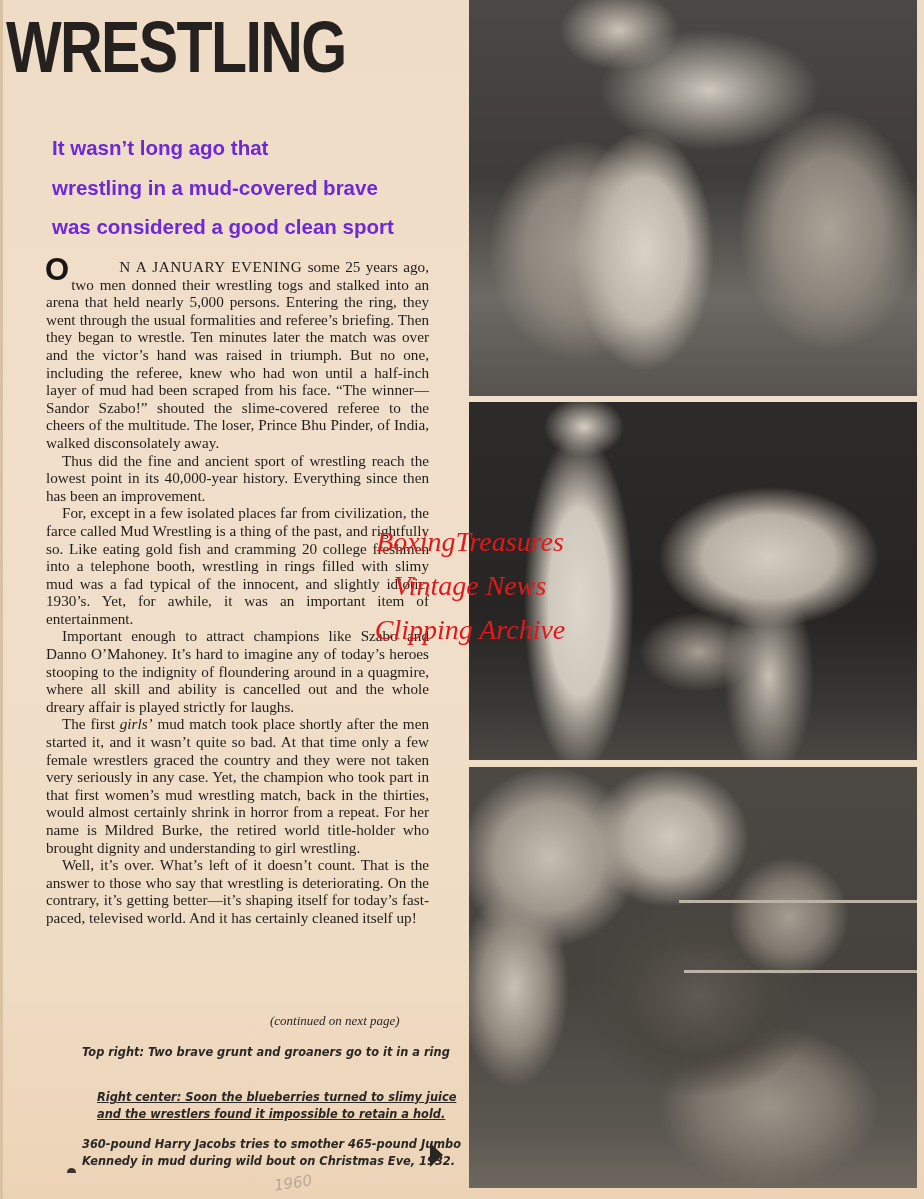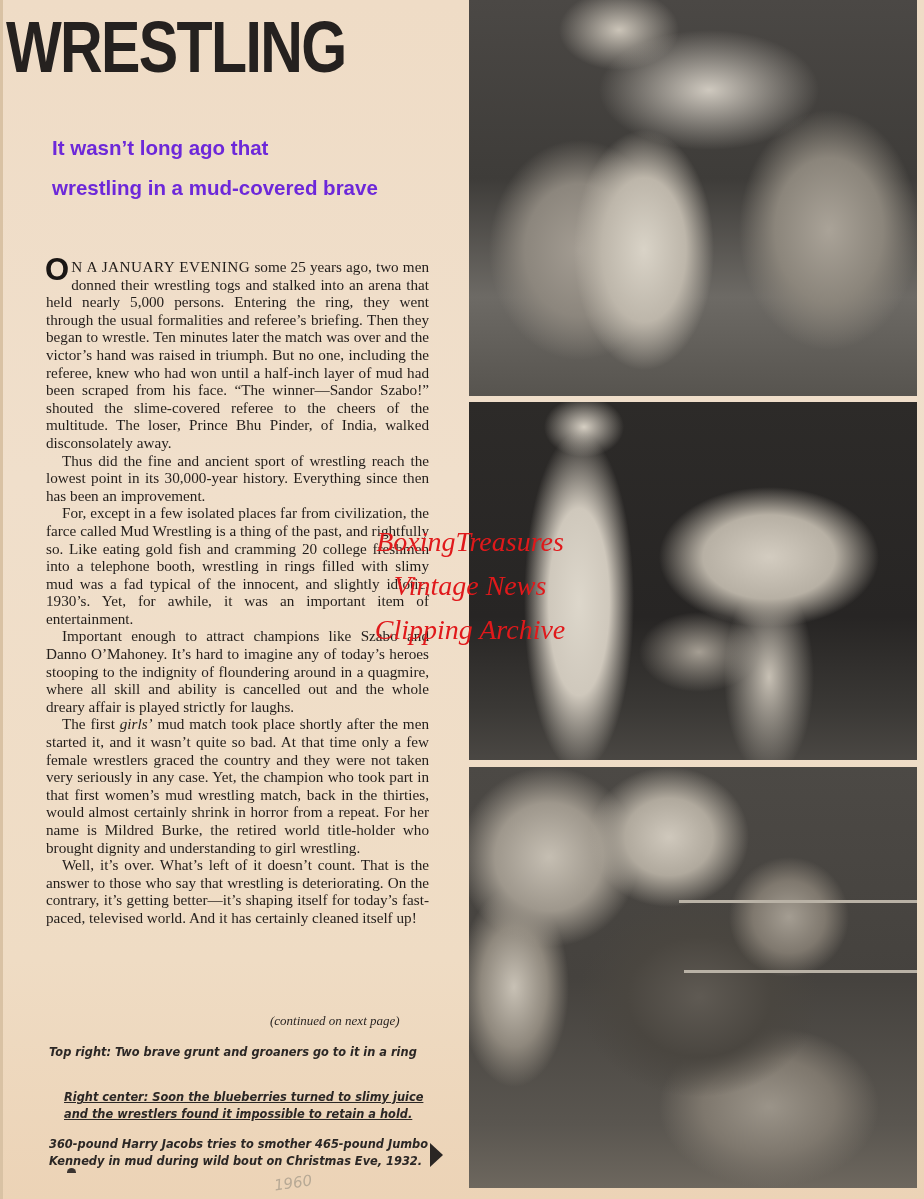--- a/index.html
+++ b/index.html
@@ -34,29 +34,29 @@
       font-size: 15.2px; line-height: 17.6px; text-align: justify;
       color: #221d1a;
     }
     .body-col p { margin: 0; text-indent: 16px; }
     .body-col p.first { text-indent: 0; }
     .dropcap {
       font-family: "Liberation Sans", sans-serif; font-weight: 700;
       font-size: 31px; line-height: 24px; float: left;
       margin: 0 2px 0 -1px; color: #1a1614;
     }
-    .smallcaps { letter-spacing: 0.5px; }
+    .smallcaps { letter-spacing: 0.5px; margin-left: 48px; }
     .cont {
       position: absolute; left: 270px; top: 1013px;
       font-style: italic; font-size: 13px; color: #2a2523;
     }
     .caption {
       position: absolute; font-family: "DejaVu Sans", sans-serif;
       font-style: italic; font-weight: 700; font-size: 11.4px;
-      line-height: 16.5px; color: #2b2725; white-space: nowrap;
+      line-height: 16.5px; color: #2b2725; white-space: nowrap; margin-left: 33px;
     }
     .cap1 { left: 49px; top: 1044px; }
     .cap2 { left: 64px; top: 1089px; text-decoration: underline; }
     .cap3 { left: 49px; top: 1136px; }
     .arrow {
       position: absolute; left: 430px; top: 1143px;
       width: 0; height: 0;
       border-top: 12px solid transparent; border-bottom: 12px solid transparent;
       border-left: 13px solid #2a2624;
     }
@@ -118,27 +118,28 @@
 </head>
 <body>
 
 <div class="page-edge"></div>
 
 <h1 class="headline" style="margin:0;">WRESTLING</h1>
 
 <div class="deck">
   <div>It wasn’t long ago that</div>
   <div>wrestling in a mud-covered brave</div>
+  <div>was considered a good clean sport</div>
 </div>
 
 <div class="body-col">
   <p class="first">
     <span class="dropcap">O</span><span class="smallcaps">N A JANUARY EVENING</span><span> some 25 years ago, two men donned their wrestling togs and stalked into an arena that held nearly 5,000 persons. Entering the ring, they went through the usual formalities and referee’s briefing. Then they began to wrestle. Ten minutes later the match was over and the victor’s hand was raised in triumph. But no one, including the referee, knew who had won until a half-inch layer of mud had been scraped from his face. “The winner—Sandor Szabo!” shouted the slime-covered referee to the cheers of the multitude. The loser, Prince Bhu Pinder, of India, walked disconsolately away.</span>
   </p>
-  <p>Thus did the fine and ancient sport of wrestling reach the lowest point in its 30,000-year history. Everything since then has been an improvement.</p>
+  <p>Thus did the fine and ancient sport of wrestling reach the lowest point in its 40,000-year history. Everything since then has been an improvement.</p>
   <p>For, except in a few isolated places far from civilization, the farce called Mud Wrestling is a thing of the past, and rightfully so. Like eating gold fish and cramming 20 college freshmen into a telephone booth, wrestling in rings filled with slimy mud was a fad typical of the innocent, and slightly idiotic, 1930’s. Yet, for awhile, it was an important item of entertainment.</p>
   <p>Important enough to attract champions like Szabo and Danno O’Mahoney. It’s hard to imagine any of today’s heroes stooping to the indignity of floundering around in a quagmire, where all skill and ability is cancelled out and the whole dreary affair is played strictly for laughs.</p>
   <p><span>The first </span><em>girls’</em><span> mud match took place shortly after the men started it, and it wasn’t quite so bad. At that time only a few female wrestlers graced the country and they were not taken very seriously in any case. Yet, the champion who took part in that first women’s mud wrestling match, back in the thirties, would almost certainly shrink in horror from a repeat. For her name is Mildred Burke, the retired world title-holder who brought dignity and understanding to girl wrestling.</span></p>
   <p>Well, it’s over. What’s left of it doesn’t count. That is the answer to those who say that wrestling is deteriorating. On the contrary, it’s getting better—it’s shaping itself for today’s fast-paced, televised world. And it has certainly cleaned itself up!</p>
 </div>
 
 <div class="cont">(continued on next page)</div>
 
 <div class="caption cap1">
   <div>Top right: Two brave grunt and groaners go to it in a ring</div>

